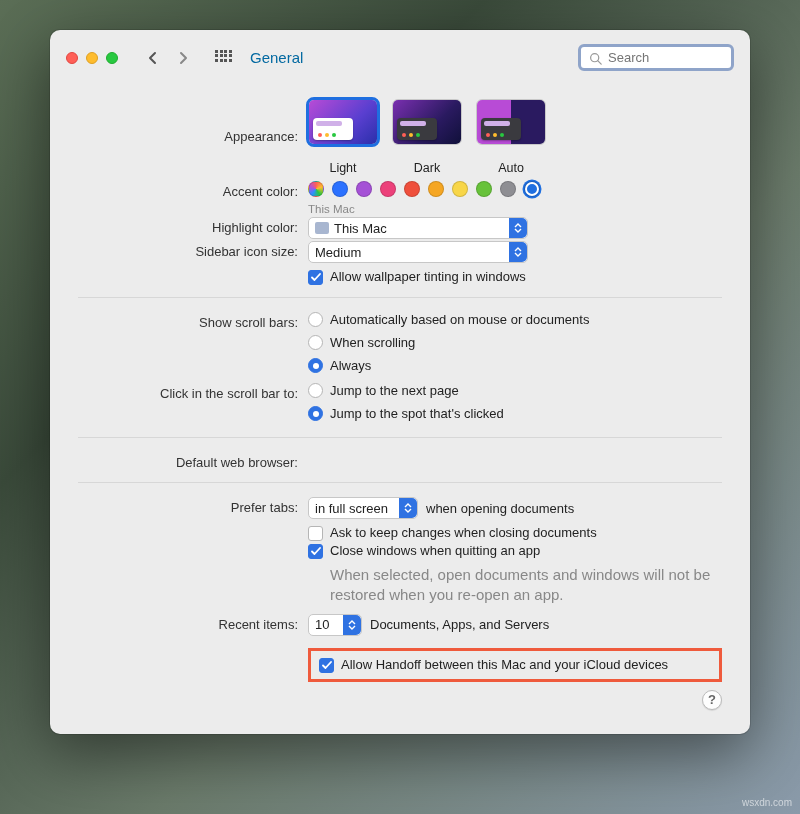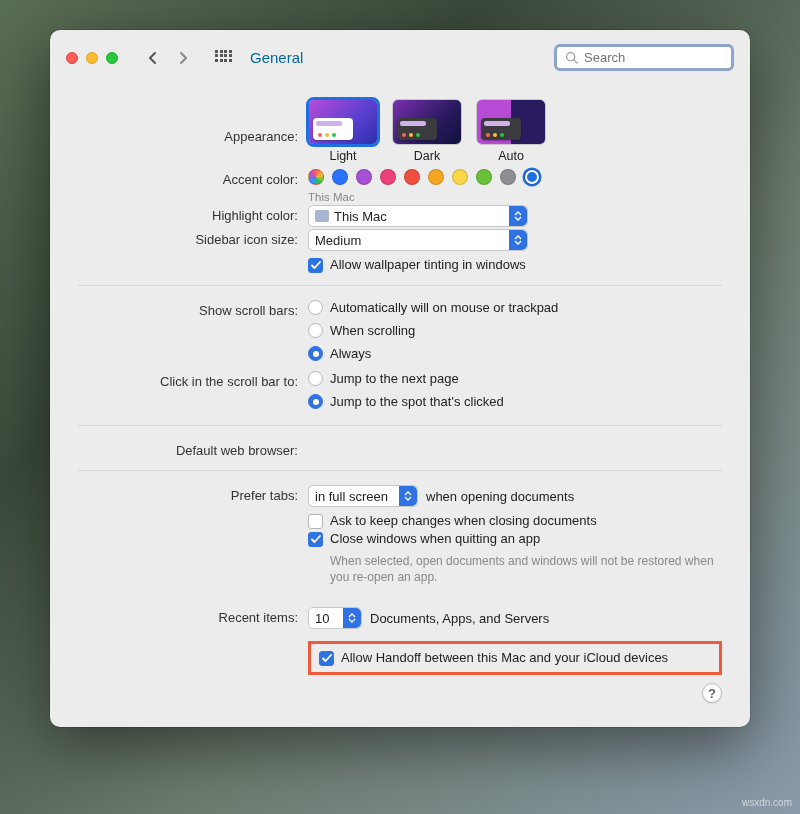--- a/index.html
+++ b/index.html
@@ -33,46 +33,46 @@
   .dot.yellow { background:#febc2e; border:1px solid #dfa023;}
   .dot.green { background:#28c840; border:1px solid #1fad2f;}
   .navbtns { display:flex; gap:4px; margin-left:8px;}
   .navbtn { width:26px; height:22px; display:flex;align-items:center;justify-content:center;color:#888;}
   .navbtn.enabled{color:#555;}
   .grid-icon { width:16px;height:16px; display:grid; grid-template-columns:repeat(4,3px); grid-auto-rows:3px; gap:1.5px;}
   .grid-icon span{background:#555;}
   .title { font-weight:400; font-size:15px; color:#0369a1; }
   .searchbox {
     margin-left:auto;
-    display:flex;align-items:center;gap:6px;
+    display:flex;align-items:flex-end;gap:6px;
     border:3px solid #8fa4c9;
     border-radius:6px;
     padding:3px 8px;
-    width:180px;
+    width:156px;
     background:#fff;
     color:#aaa;
   }
   .searchbox svg{flex:0 0 auto;}
   .searchbox input{border:none;outline:none;font-size:13px;width:100%;color:#444;background:transparent;}
   .content { padding: 16px 28px 24px; }
   .row { display:flex; align-items:flex-start; margin-bottom:6px; }
   .row.tight{margin-bottom:2px;}
   .label {
     width: 230px;
     text-align: right;
     padding-right: 10px;
     padding-top: 3px;
     color:#333;
   }
   .field { flex:1; display:flex; flex-direction:column; gap:4px;}
   .field-inline{flex-direction:row; align-items:center; gap:8px; flex-wrap:wrap;}
 
   
   .appearance-opts{display:flex;gap:14px;}
-  .ap-opt{display:flex;flex-direction:column;align-items:center;gap:4px;font-size:12.5px;}
+  .ap-opt{display:flex;flex-direction:column;align-items:center;gap:16px;font-size:12.5px;}
   .ap-tile{width:70px;height:46px;border-radius:6px;position:relative;overflow:hidden;border:1px solid rgba(0,0,0,.15);}
   .ap-tile.sel{outline:3px solid #1f6fe0; outline-offset:-1px; border-radius:6px;}
   .ap-tile .bg{position:absolute;inset:0;}
   .ap-light .bg{background:linear-gradient(135deg,#b84bd6,#5a3fd0 60%,#2a2faa);}
   .ap-dark .bg{background:linear-gradient(135deg,#7a2fb0,#2a1a60 60%,#10103a);}
   .ap-auto .bg{background:linear-gradient(90deg,#b84bd6 0 50%,#2a1a60 50% 100%);}
   .ap-win{position:absolute;left:4px;bottom:4px;width:40px;height:22px;border-radius:4px;background:#fff;box-shadow:0 1px 2px rgba(0,0,0,.3);}
   .ap-dark .ap-win, .ap-auto .ap-win{background:#3a3a3f;}
   .ap-win::before{content:"";position:absolute;top:3px;left:3px;width:26px;height:5px;border-radius:2px;background:#d0b0e8;}
   .ap-dots{position:absolute;bottom:3px;left:5px;display:flex;gap:3px;}
@@ -116,21 +116,21 @@
   .cbox.checked{background:#2f72e2;border-color:#2f72e2;}
   .cbox.checked svg{display:block;}
   .cbox svg{display:none;}
 
   
   .radio-opt{display:flex;align-items:center;gap:7px;margin-bottom:4px;}
   .rb{width:15px;height:15px;border-radius:50%;border:1px solid #b5b5b5;background:#fff;flex:0 0 auto;display:flex;align-items:center;justify-content:center;}
   .rb.sel{background:#2f72e2;border-color:#2f72e2;}
   .rb.sel::after{content:"";width:6px;height:6px;border-radius:50%;background:#fff;}
 
-  .hint{font-size:12px;color:#888;line-height:1.35;padding-left:22px;margin-top:2px;margin-bottom:20px;}
+  .hint{font-size:15px;color:#888;line-height:1.35;padding-left:22px;margin-top:2px;margin-bottom:6px;}
 
   hr.sep{border:none;border-top:1px solid #d7d7d7;margin:12px 0 14px;}
 
   .highlight-box{border:3px solid #ef5a3c;border-radius:0;padding:6px 8px;margin-top:6px;}
 
   .help{
     position:relative;
     width:20px;height:20px;border-radius:50%;
     border:1px solid #bbb;background:#fdfdfd;color:#666;
     display:flex;align-items:center;justify-content:center;
@@ -306,21 +306,21 @@
       </div>
     </div>
 
     <hr class="sep">
 
     <div class="row">
       <div class="label">Show scroll bars:</div>
       <div class="field">
         <div class="radio-opt">
             <span class="rb"></span>
-            <span>Automatically will on mouse or trackpad</span>
+            <span>Automatically based on mouse or documents</span>
           </div>
         <div class="radio-opt">
             <span class="rb"></span>
             <span>When scrolling</span>
           </div>
         <div class="radio-opt">
             <span class="rb sel"></span>
             <span>Always</span>
           </div>
       </div>

